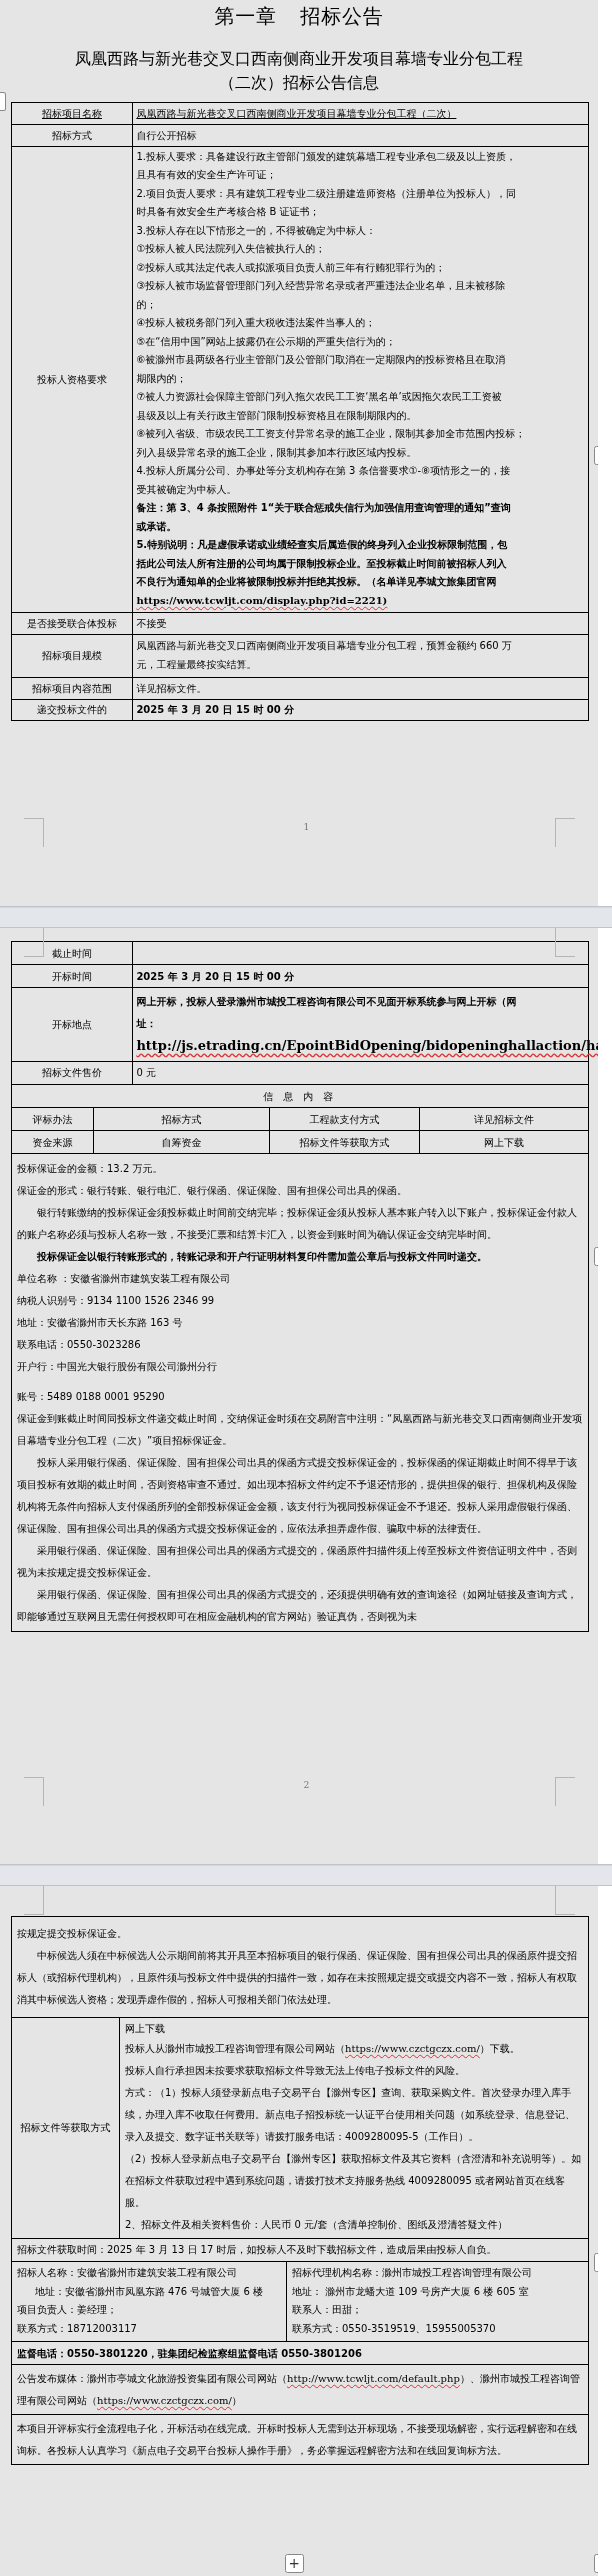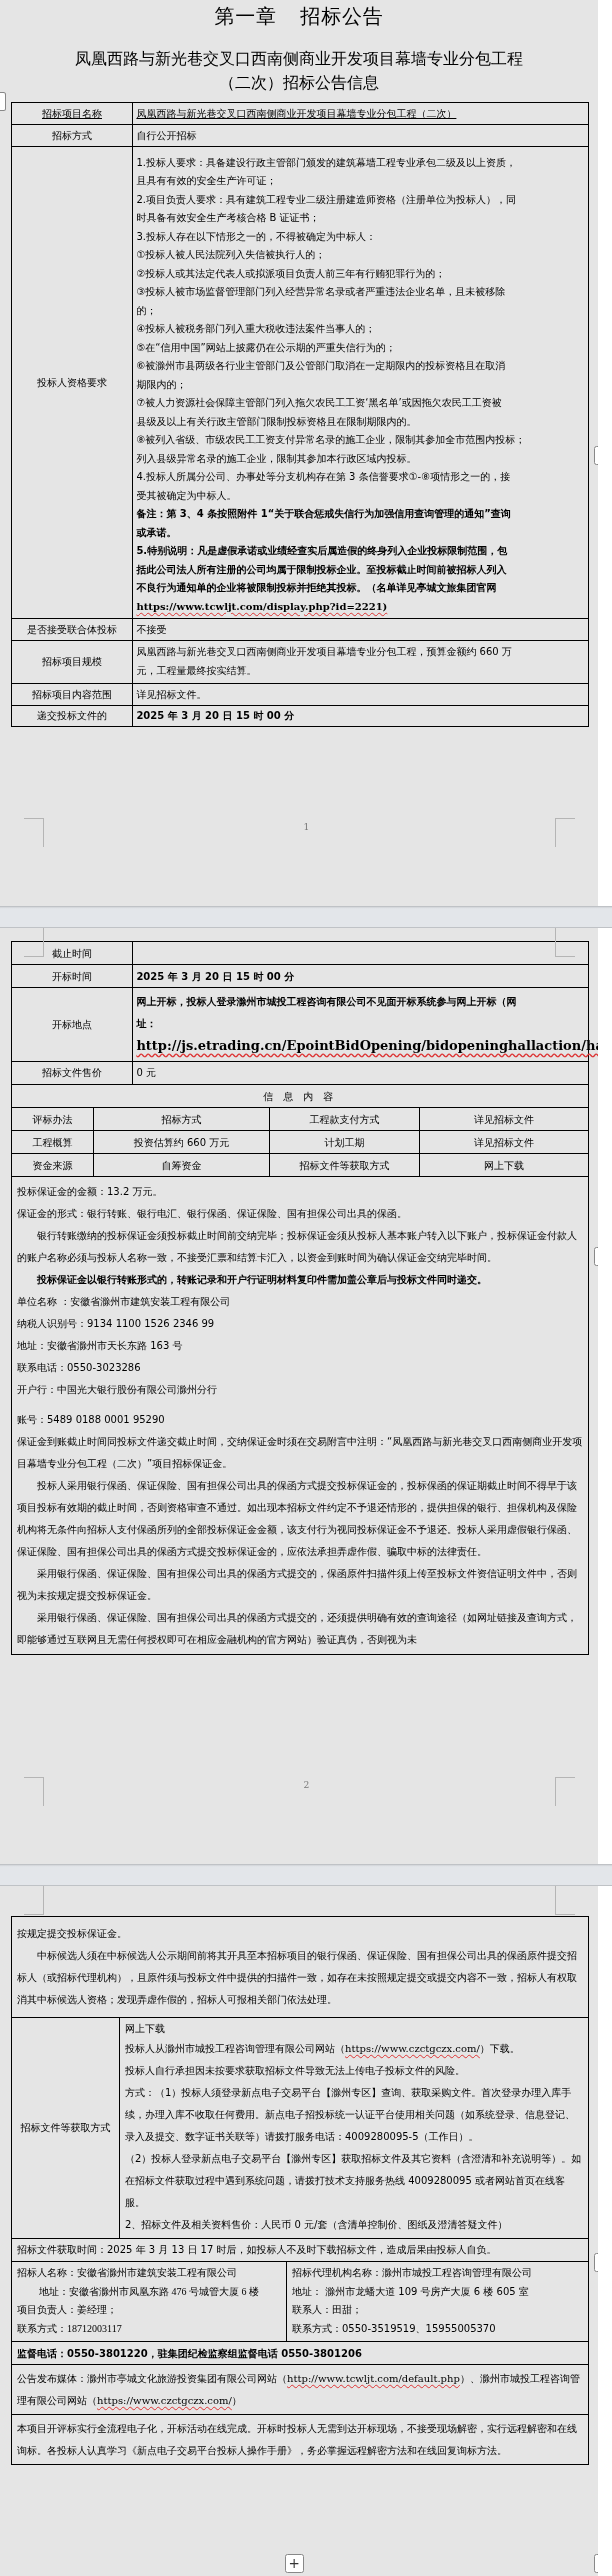--- a/index.html
+++ b/index.html
@@ -51,21 +51,21 @@
         <tr style="height:22px;text-decoration:underline;">
       <td class="lbl">招标项目名称</td>
       <td>凤凰西路与新光巷交叉口西南侧商业开发项目幕墙专业分包工程（二次）</td>
     </tr>
     <tr style="height:22px;">
       <td class="lbl">招标方式</td>
       <td>自行公开招标</td>
     </tr>
     <tr>
       <td class="lbl">投标人资格要求</td>
-      <td class="lines" style="padding-top:7px;padding-bottom:1.7px;">
+      <td class="lines" style="padding-top:1px;padding-bottom:1.7px;">
         <p>1.投标人要求：具备建设行政主管部门颁发的建筑幕墙工程专业承包二级及以上资质，</p>
         <p>且具有有效的安全生产许可证；</p>
         <p>2.项目负责人要求：具有建筑工程专业二级注册建造师资格（注册单位为投标人），同</p>
         <p>时具备有效安全生产考核合格 B 证证书；</p>
         <p>3.投标人存在以下情形之一的，不得被确定为中标人：</p>
         <p>①投标人被人民法院列入失信被执行人的；</p>
         <p>②投标人或其法定代表人或拟派项目负责人前三年有行贿犯罪行为的；</p>
         <p>③投标人被市场监督管理部门列入经营异常名录或者严重违法企业名单，且未被移除</p>
         <p>的；</p>
         <p>④投标人被税务部门列入重大税收违法案件当事人的；</p>
@@ -161,26 +161,20 @@
         <tr style="height:23px;">
       <td colspan="4" class="lbl" style="letter-spacing:3.4px;border-top:none;">信 息 内 容</td>
     </tr>
     <tr class="thick-bottom" style="height:23px;">
       <td class="lbl">评标办法</td>
       <td class="lbl">招标方式</td>
       <td class="lbl">工程款支付方式</td>
       <td class="lbl">详见招标文件</td>
     </tr>
     <tr style="height:23px;">
-      <td class="lbl">工程概算</td>
-      <td class="lbl">投资估算约 660 万元</td>
-      <td class="lbl">计划工期</td>
-      <td class="lbl">详见招标文件</td>
-    </tr>
-    <tr style="height:23px;">
       <td class="lbl">资金来源</td>
       <td class="lbl">自筹资金</td>
       <td class="lbl">招标文件等获取方式</td>
       <td class="lbl">网上下载</td>
     </tr>
     <tr>
       <td colspan="4" class="lines" style="padding:3.4px 5px;line-height:22px;">
         <p style="line-height:22px;">投标保证金的金额：13.2 万元。</p>
         <p style="line-height:22px;">保证金的形式：银行转账、银行电汇、银行保函、保证保险、国有担保公司出具的保函。</p>
         <p class="indent" style="line-height:22px;">银行转账缴纳的投标保证金须投标截止时间前交纳完毕；投标保证金须从投标人基本账户转入以下账户，投标保证金付款人的账户名称必须与投标人名称一致，不接受汇票和结算卡汇入，以资金到账时间为确认保证金交纳完毕时间。</p>
@@ -236,21 +230,21 @@
         <p style="line-height:22px;">投标人自行承担因未按要求获取招标文件导致无法上传电子投标文件的风险。</p>
         <p style="line-height:22px;">方式：（1）投标人须登录新点电子交易平台【滁州专区】查询、获取采购文件。首次登录办理入库手续，办理入库不收取任何费用。新点电子招投标统一认证平台使用相关问题（如系统登录、信息登记、录入及提交、数字证书关联等）请拨打服务电话：4009280095-5（工作日）。</p>
         <p style="line-height:22px;text-indent:0;">（2）投标人登录新点电子交易平台【滁州专区】获取招标文件及其它资料（含澄清和补充说明等）。如在招标文件获取过程中遇到系统问题，请拨打技术支持服务热线 4009280095 或者网站首页在线客服。</p>
         <p style="line-height:22px;">2、招标文件及相关资料售价：人民币 0 元/套（含清单控制价、图纸及澄清答疑文件）</p>
       </td>
     </tr>
     <tr style="height:23px;">
       <td colspan="3" style="padding:0 5px;">招标文件获取时间：2025 年 3 月 13 日 17 时后，如投标人不及时下载招标文件，造成后果由投标人自负。</td>
     </tr>
     <tr>
-      <td colspan="2" class="lines" style="padding:2.5px 5px;font-family:Liberation Serif, serif;">
+      <td colspan="2" class="lines" style="padding:2.5px 5px;">
         <p style="line-height:17px;">招标人名称：安徽省滁州市建筑安装工程有限公司</p>
         <p style="line-height:17px;text-align:center;">地址：安徽省滁州市凤凰东路 476 号城管大厦 6 楼</p>
         <p style="line-height:17px;">项目负责人：姜经理；</p>
         <p style="line-height:17px;">联系方式：18712003117</p>
       </td>
       <td class="lines" style="padding:2.5px 5px;">
         <p style="line-height:17px;">招标代理机构名称：滁州市城投工程咨询管理有限公司</p>
         <p style="line-height:17px;">地址： 滁州市龙蟠大道 109 号房产大厦 6 楼 605 室</p>
         <p style="line-height:17px;">联系人：田甜；</p>
         <p style="line-height:17px;">联系方式：0550-3519519、15955005370</p>

